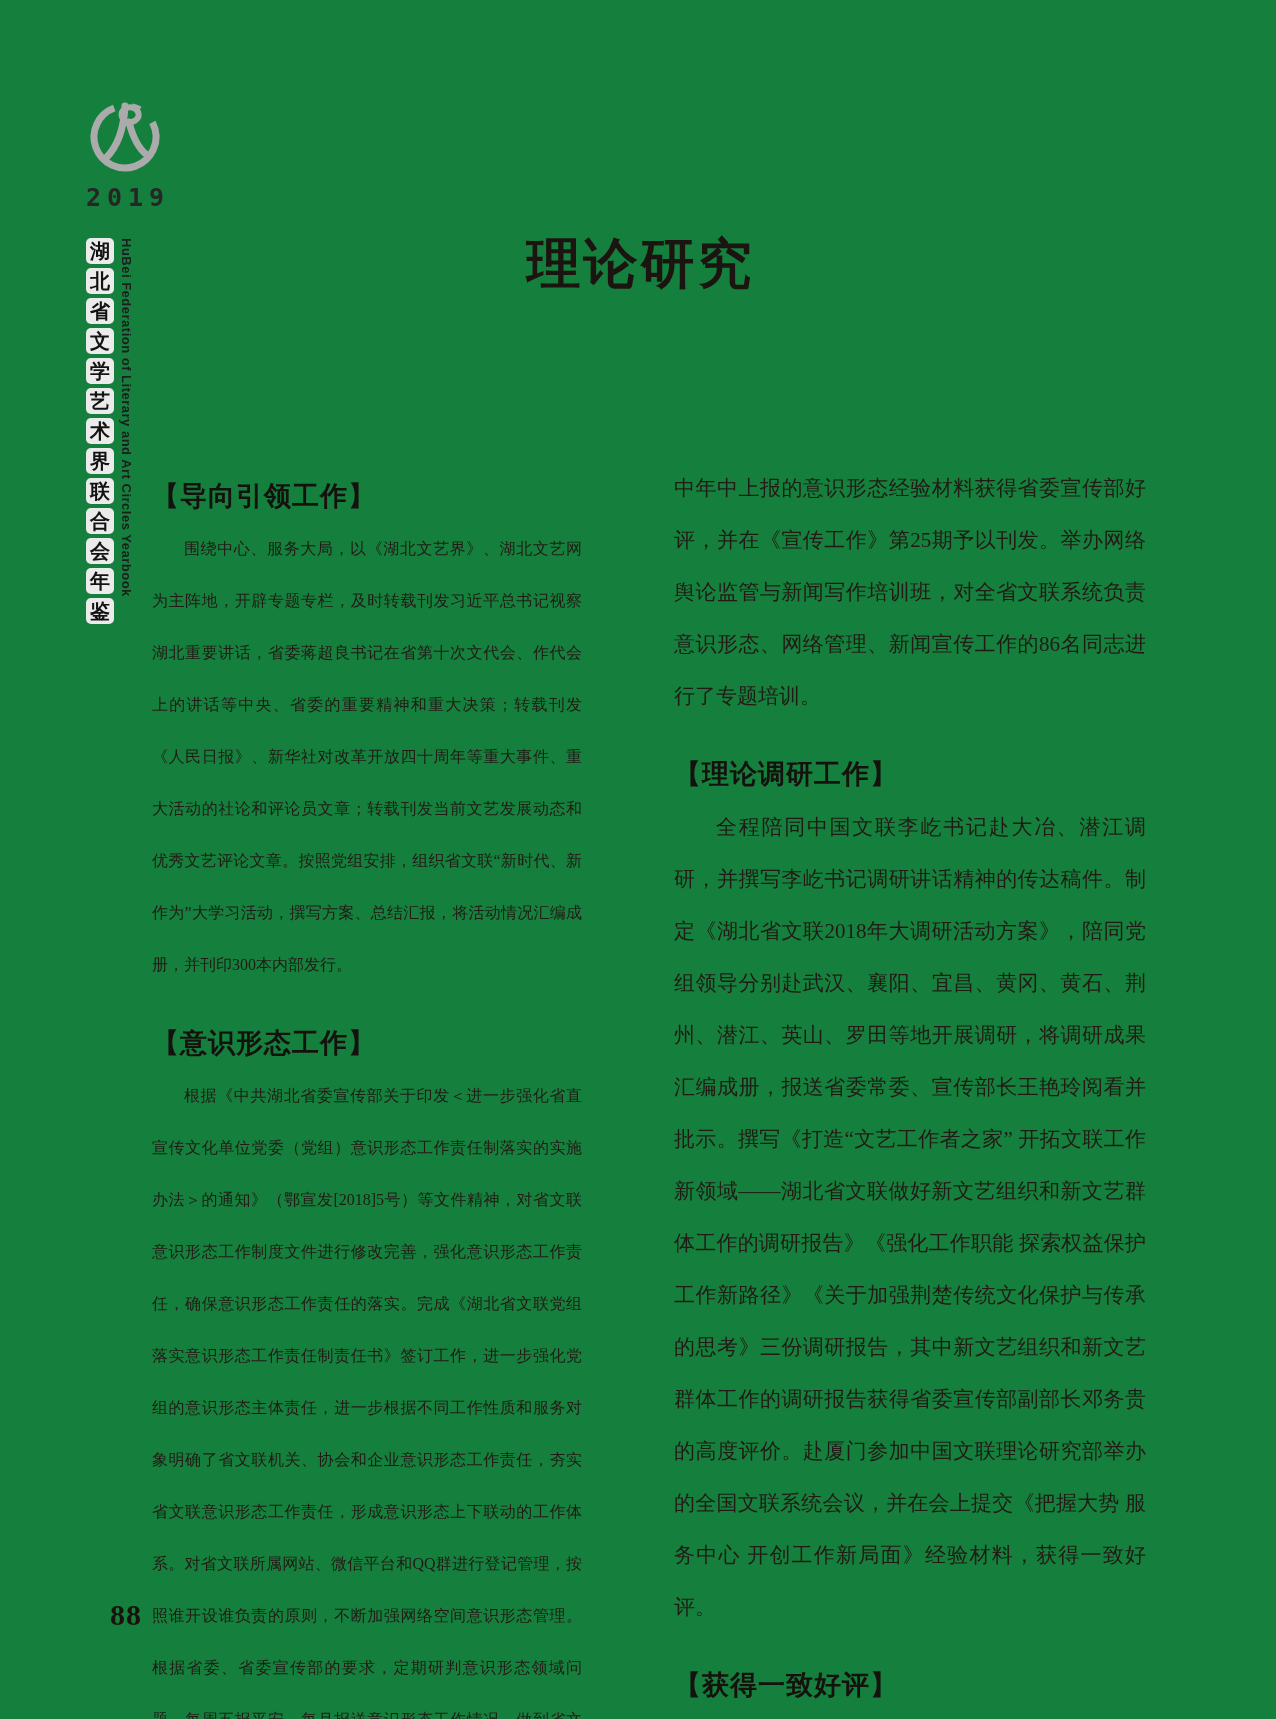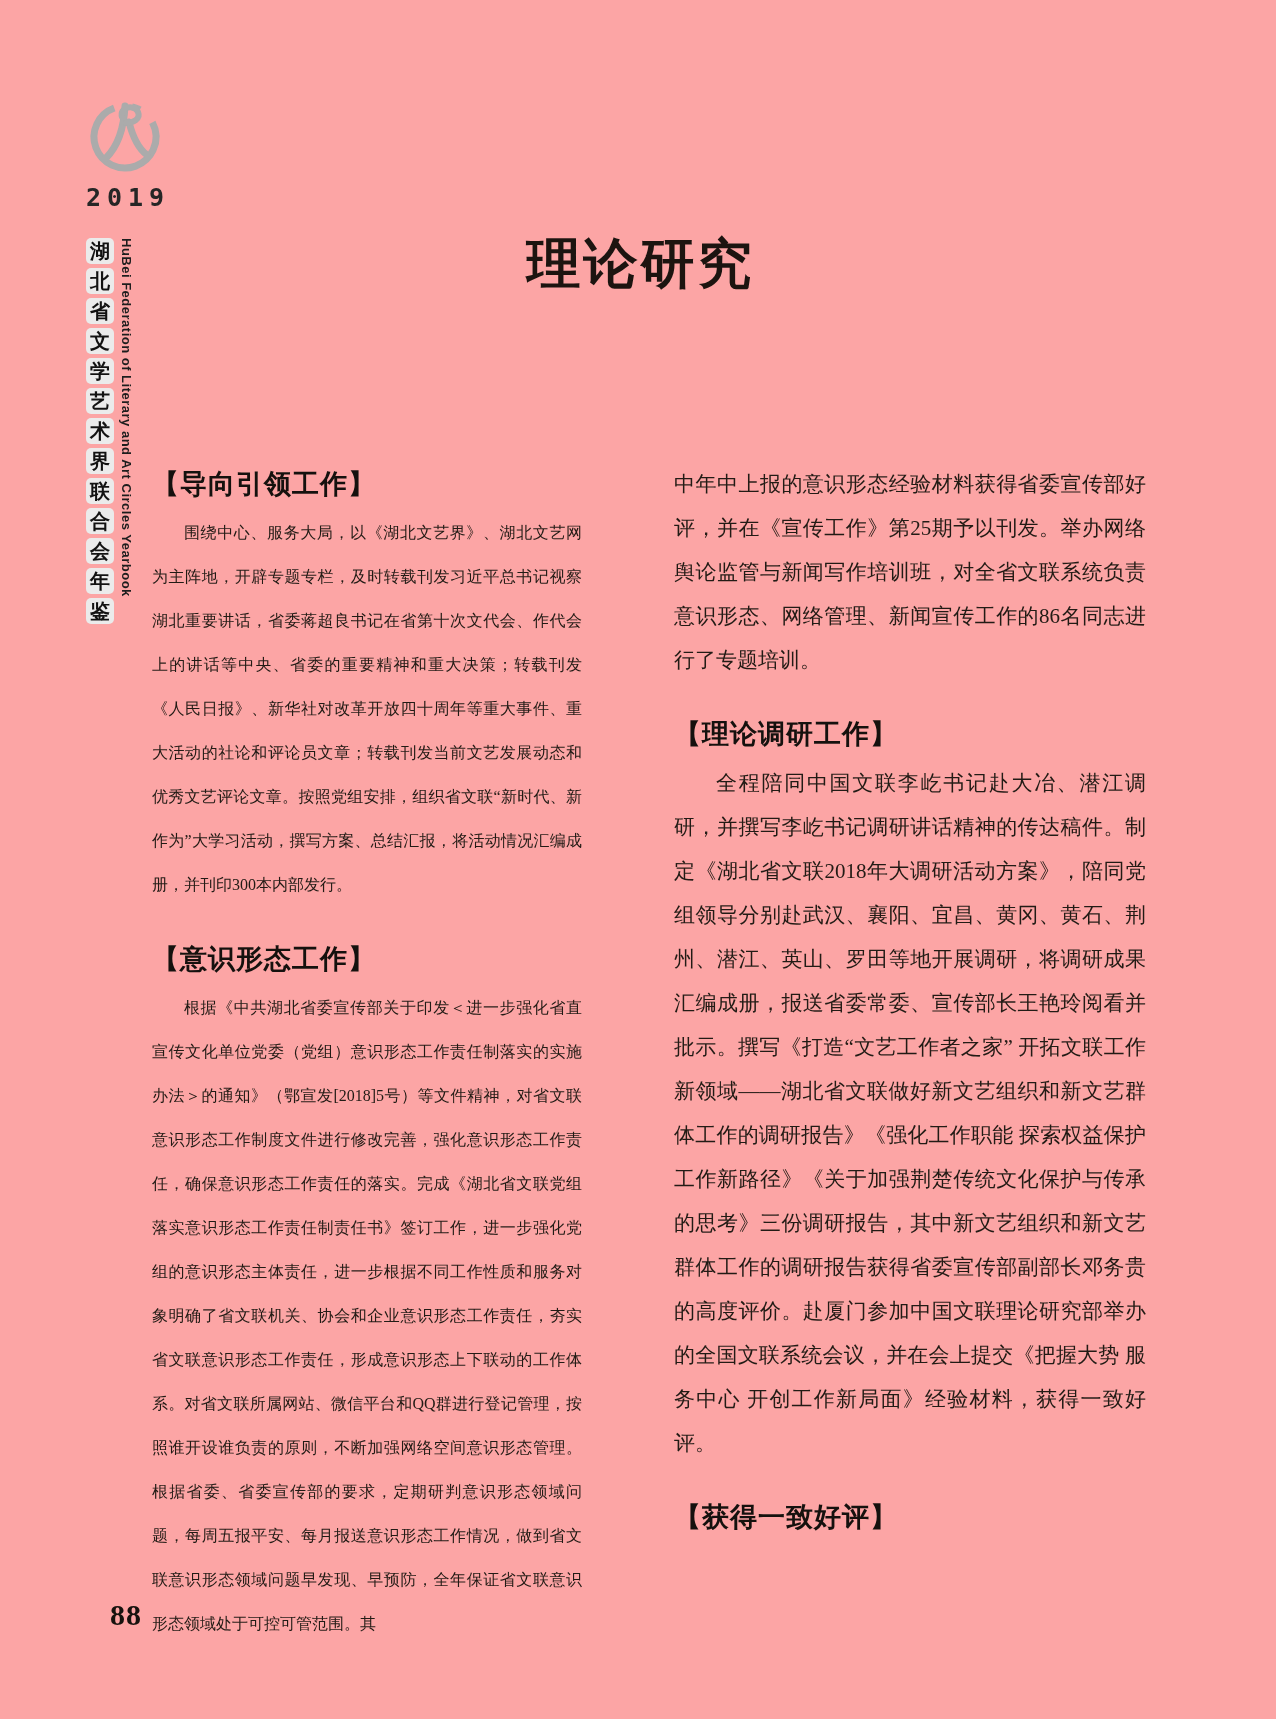--- a/index.html
+++ b/index.html
@@ -1,17 +1,17 @@
 <!DOCTYPE html>
 <html><head>
 <meta charset="utf-8">
 <style>
   * { margin:0; padding:0; box-sizing:border-box; }
   html,body { background:#ffffff; }
-  .page { position:relative; width:1276px; height:1719px; background:#fca5a5;
+  .page { position:relative; width:1276px; height:1719px; background:#15803d;
           font-family:"Liberation Serif",serif; color:#221b15; overflow:hidden; }
 
   
   .brand { position:absolute; left:66px; top:96px; width:118px; text-align:center; }
   .brand svg { display:block; margin:0 auto; }
   .brand-year { font-family:"DejaVu Sans Mono",monospace; font-weight:bold; font-size:25px;
                 letter-spacing:6px; text-indent:6px; color:#262626; margin-top:3px; }
 
   
   .sidebar { position:absolute; left:86px; top:238px; display:flex; align-items:flex-start; }
@@ -26,23 +26,23 @@
   
   .page-title { position:absolute; left:144px; top:228px; width:993px; text-align:center;
                 font-family:"Liberation Serif",serif; font-weight:900; font-size:54px;
                 letter-spacing:3px; color:#1c1410; }
 
   
   .col { position:absolute; }
   .col-left  { left:152px; top:462px; width:430px; }
   .col-right { left:674px; top:462px; width:472px; }
   .col h2 { font-family:"Liberation Sans",sans-serif; font-weight:bold; font-size:27px;
-            color:#15110e; letter-spacing:1px; margin:4px 0 9px 0; }
+            color:#15110e; letter-spacing:1px; margin:16px 0 9px 0; }
   .col h2.gap { margin-top:34px; }
-  .col p { font-size:21px; line-height:44px; text-align:justify; color:#221b15;
+  .col p { font-size:21px; line-height:52px; text-align:justify; color:#221b15;
            font-family:"Liberation Serif",serif; }
   .col-left p { font-size:16px; }
   .col p.indent { text-indent:2em; }
 
   .page-number { position:absolute; left:110px; top:1598px; font-family:Liberation Serif, serif;
                  font-weight:bold; font-size:30px; color:#17120e; letter-spacing:1px; }
 </style>
 </head>
 <body>
 

